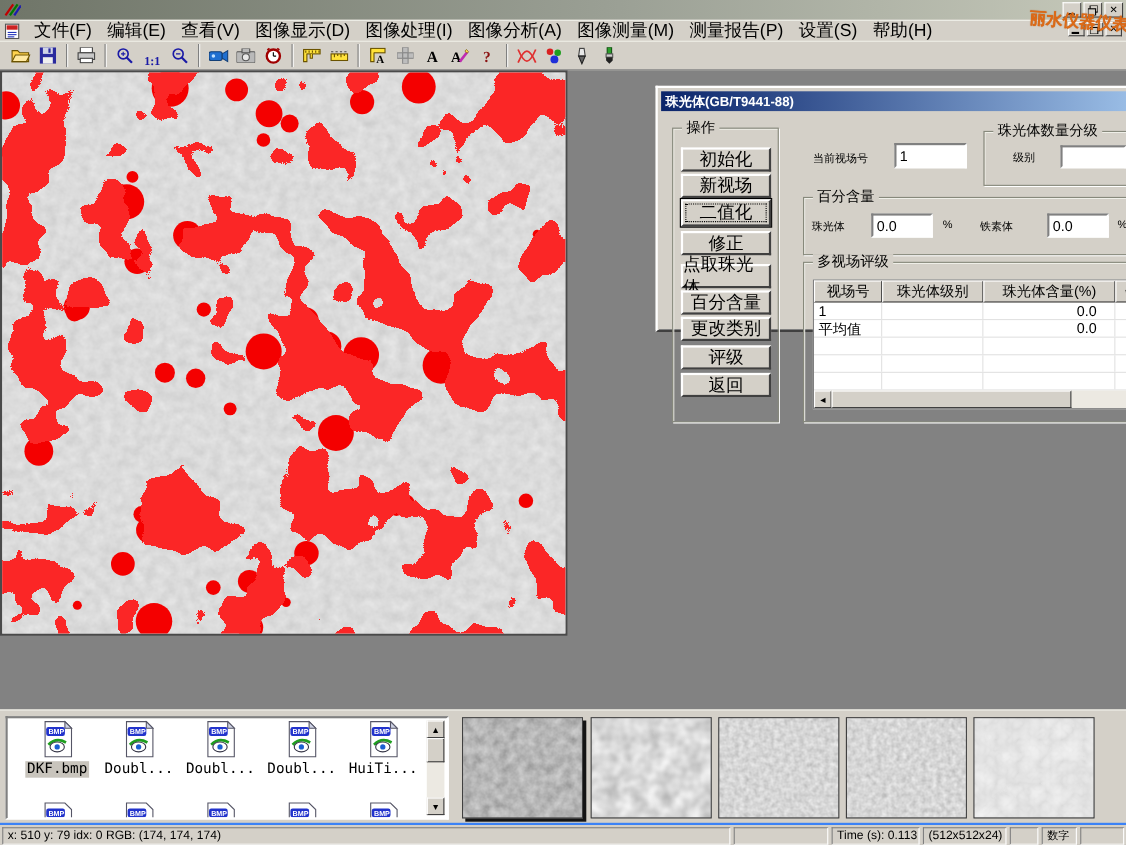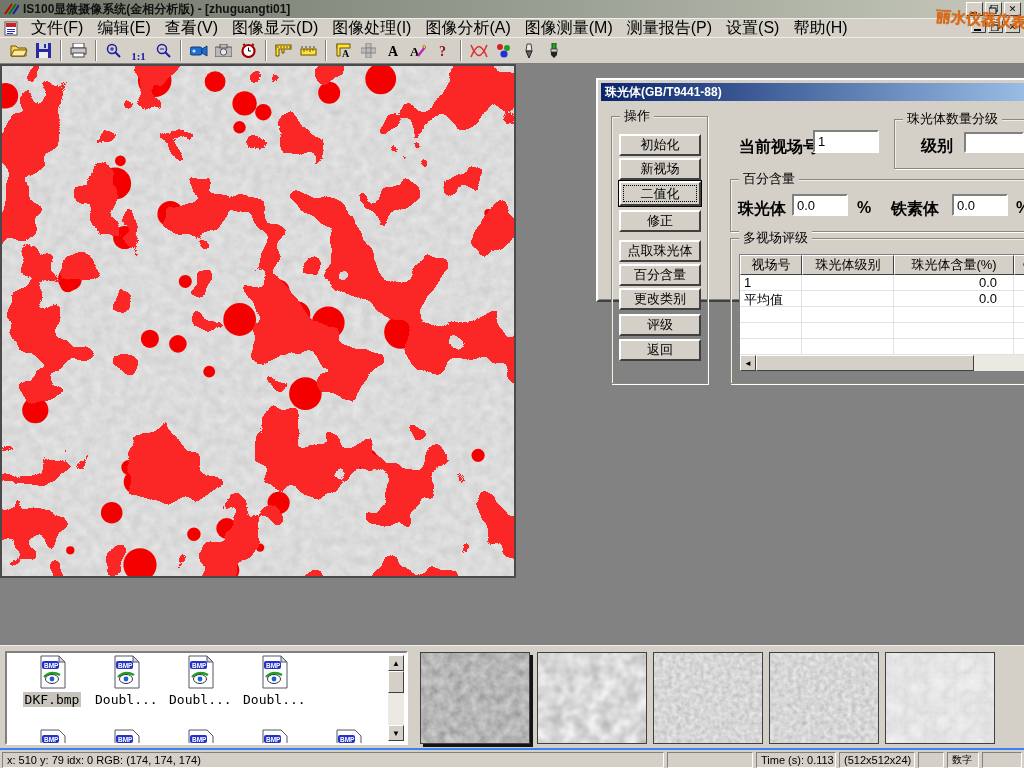--- a/index.html
+++ b/index.html
@@ -43,24 +43,24 @@
   .client { position:absolute; left:0; top:64px; width:1024px; height:581px; background:#828282; }
   .imageframe { position:absolute; left:0; top:0; width:516px; height:514px; border:2px solid #4a4a4a; background:#b0b0b0; }
   .imageframe svg { display:block; }
 
   
   .dialog { position:absolute; left:548px; top:14px; width:470px; height:224px;margin-left:48px; }
   .dlg-titlebar { position:absolute; left:3px; top:3px; width:462px; height:18px;
                   background:linear-gradient(90deg,#0a246a,#a6caf0); display:flex; align-items:center; padding-left:4px; }
   .dlg-title { color:#fff; font-weight:bold; font-size:12px; }
   .dlg-close { position:absolute; right:3px; top:2px; width:16px; height:14px; display:flex; align-items:center; justify-content:center; font-size:9px; font-weight:bold; }
-  .opbtn { position:absolute; left:21px; width:82px; height:22px; display:flex; align-items:center; justify-content:center; font-size:13px; color:#000; }
+  .opbtn { position:absolute; left:21px; width:82px; height:22px; display:flex; align-items:center; justify-content:center; font-size:16px; color:#000; }
   .opbtn.default { outline:1px solid #000; }
   .opbtn.default::after { content:""; position:absolute; inset:2px; border:1px dotted #000; }
-  .dlabel { position:absolute; font-size:16px; color:#000; white-space:nowrap;font-weight:bold; }
+  .dlabel { position:absolute; font-size:10px; color:#000; white-space:nowrap; }
   .dinput { position:absolute; border:2px solid; border-color:#808080 #ffffff #ffffff #808080; background:#fff;
             font-size:13px; padding:1px 3px; font-family:"Liberation Sans",sans-serif; color:#000; }
 
   
   .mtable { position:absolute; left:8px; top:15px; width:313px; height:118px; border:1px solid #808080; background:#fff; overflow:hidden; }
   .mth { display:flex; height:20px; }
   .mth div { border:1px solid; border-color:#ffffff #404040 #404040 #ffffff; background:#d4d0c8;
              font-size:13px; display:flex; align-items:center; justify-content:center; overflow:hidden; white-space:nowrap; }
   .mtr { display:flex; height:16px; border-bottom:1px solid #e2e2e2; }
   .mtr div { font-size:13px; overflow:hidden; white-space:nowrap; border-right:1px solid #e2e2e2; }
@@ -160,21 +160,20 @@
 </svg>
 
 <div class="titlebar">
   <span style="display:inline-flex">
     <svg width="16" height="14">
         <path d="M2 12 L9 2" stroke="#c00000" stroke-width="2"></path>
         <path d="M6 12 L13 2" stroke="#007a00" stroke-width="2"></path>
         <path d="M10 12 L16 3" stroke="#1a1ab0" stroke-width="2"></path>
       </svg>
   </span>
-  <span class="ttl">IS100显微摄像系统(金相分析版) - [zhuguangti01]</span>
   <span class="winbtns">
     <span class="winbtn raised1">
         <svg width="9" height="9">
           <rect x="0" y="7" width="7" height="2" fill="#000"></rect>
         </svg>
       </span>
     <span class="winbtn raised1">
         <svg width="9" height="9">
           <rect x="2" y="0" width="7" height="6" fill="none" stroke="#000"></rect>
           <rect x="0" y="3" width="7" height="6" fill="#d4d0c8" stroke="#000"></rect>
@@ -559,20 +558,32 @@
           <path d="M4 1 h18 l6 6 v26 h-24 z" fill="#fff" stroke="#556"></path>
           <path d="M22 1 l6 6 h-6 z" fill="#cfd3e6" stroke="#556"></path>
           <rect x="5" y="6" width="17" height="8" rx="2" fill="#2233cc"></rect>
           <text x="7" y="12.5" font-size="6.5" font-weight="bold" fill="#fff" font-family="Liberation Sans,sans-serif">BMP</text>
           <path d="M7 22 Q14 15 23 20" fill="none" stroke="#1f9e1f" stroke-width="2.4"></path>
           <ellipse cx="15" cy="24" rx="6.5" ry="4.5" fill="#fff" stroke="#334"></ellipse>
           <circle cx="15" cy="24" r="2.4" fill="#1b5fd0"></circle>
         </svg>
       <div><span class="fname">Doubl...</span></div>
     </div>
+    <div class="fitem" style="left:308px; top:2px;">
+      <svg width="30" height="34">
+          <path d="M4 1 h18 l6 6 v26 h-24 z" fill="#fff" stroke="#556"></path>
+          <path d="M22 1 l6 6 h-6 z" fill="#cfd3e6" stroke="#556"></path>
+          <rect x="5" y="6" width="17" height="8" rx="2" fill="#2233cc"></rect>
+          <text x="7" y="12.5" font-size="6.5" font-weight="bold" fill="#fff" font-family="Liberation Sans,sans-serif">BMP</text>
+          <path d="M7 22 Q14 15 23 20" fill="none" stroke="#1f9e1f" stroke-width="2.4"></path>
+          <ellipse cx="15" cy="24" rx="6.5" ry="4.5" fill="#fff" stroke="#334"></ellipse>
+          <circle cx="15" cy="24" r="2.4" fill="#1b5fd0"></circle>
+        </svg>
+      <div><span class="fname">HuiTi...</span></div>
+    </div>
 
     <div class="fitem" style="left:12px; top:76px;"><svg width="30" height="34">
           <path d="M4 1 h18 l6 6 v26 h-24 z" fill="#fff" stroke="#556"></path>
           <rect x="5" y="6" width="17" height="8" rx="2" fill="#2233cc"></rect>
           <text x="7" y="12.5" font-size="6.5" font-weight="bold" fill="#fff" font-family="Liberation Sans,sans-serif">BMP</text>
         </svg></div>
     <div class="fitem" style="left:86px; top:76px;"><svg width="30" height="34">
           <path d="M4 1 h18 l6 6 v26 h-24 z" fill="#fff" stroke="#556"></path>
           <rect x="5" y="6" width="17" height="8" rx="2" fill="#2233cc"></rect>
           <text x="7" y="12.5" font-size="6.5" font-weight="bold" fill="#fff" font-family="Liberation Sans,sans-serif">BMP</text>

